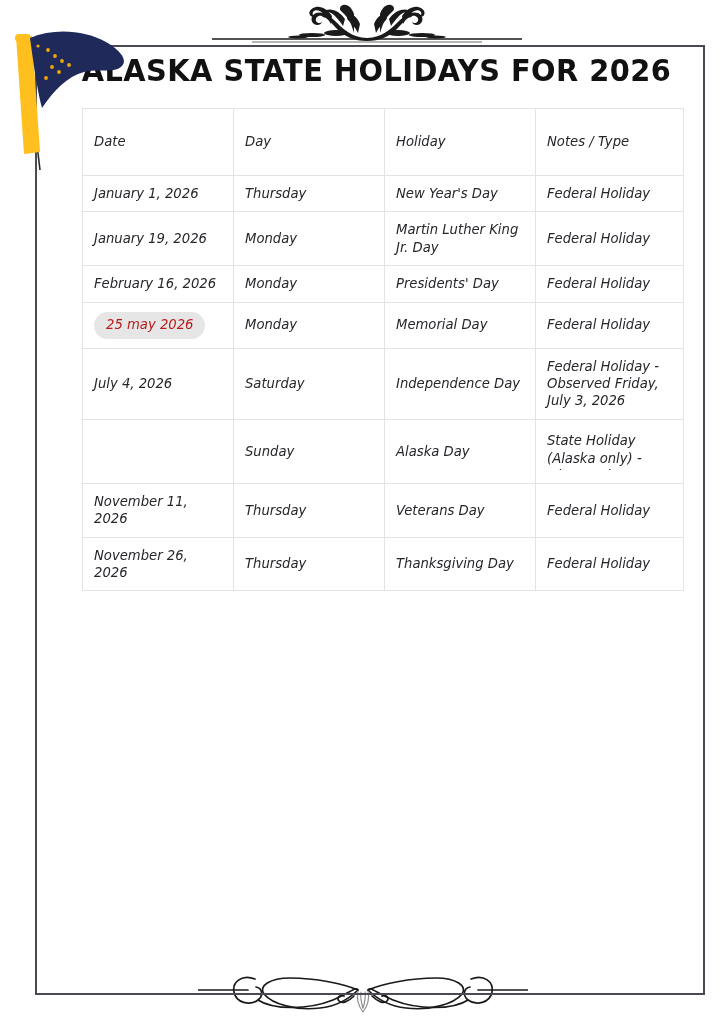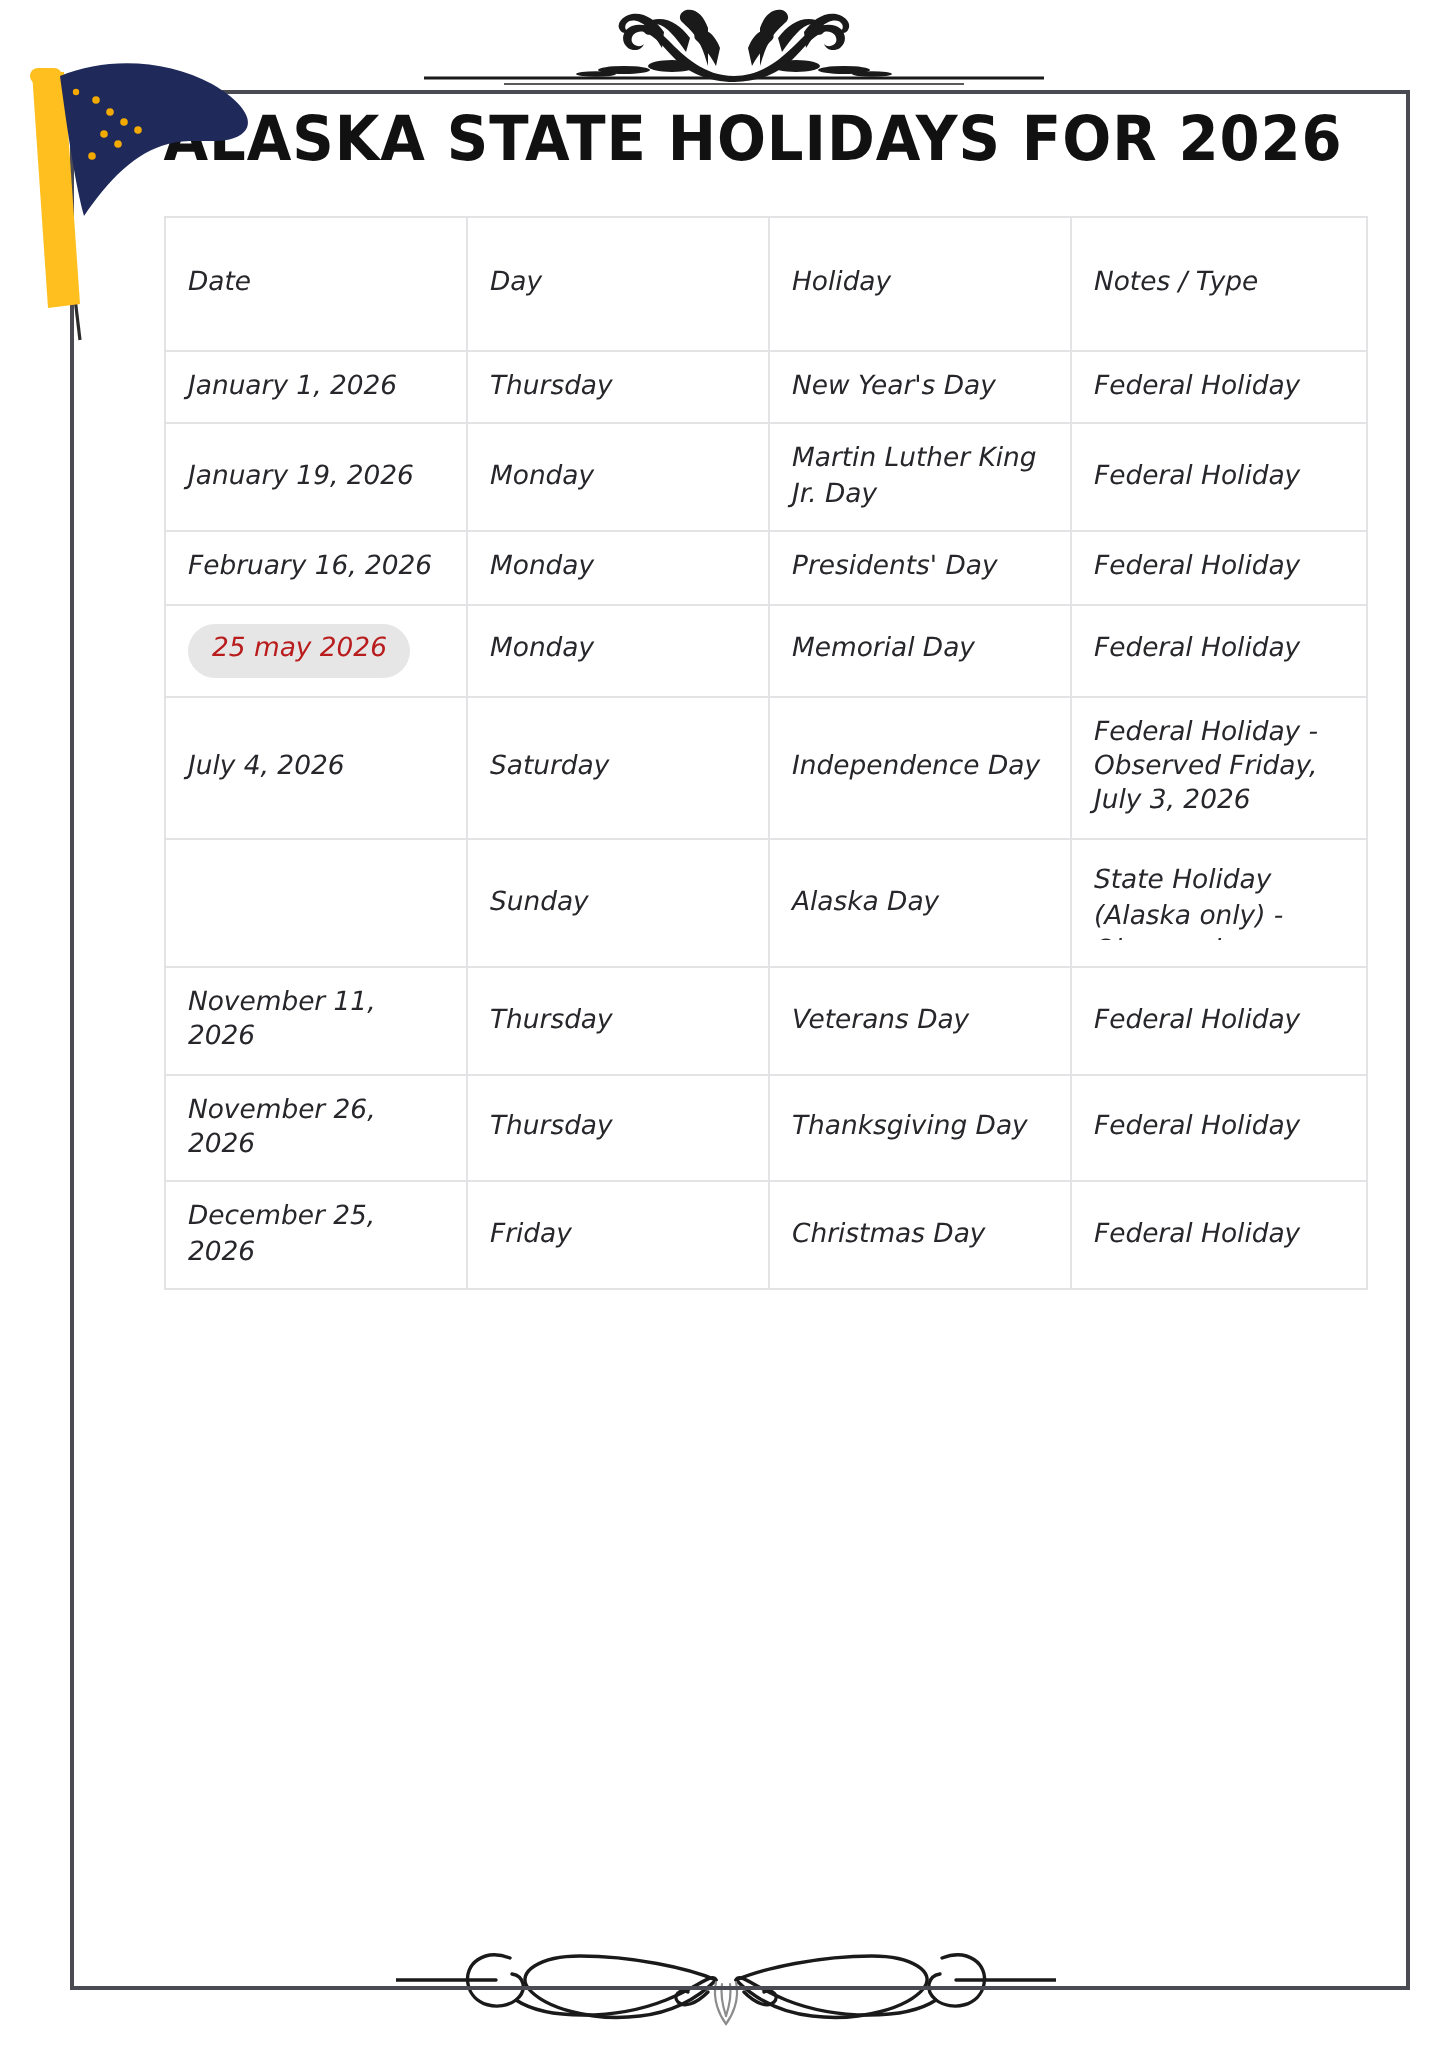--- a/index.html
+++ b/index.html
@@ -325,31 +325,17 @@
             <td>
               <span class="cell-text">Thursday</span>
             </td>
             <td>
               <span class="cell-text">Thanksgiving Day</span>
             </td>
             <td>
               <span class="cell-text">Federal Holiday</span>
             </td>
           </tr>
-          <tr>
-            <td>
-              <span class="cell-text">December 25, 2026</span>
-            </td>
-            <td>
-              <span class="cell-text">Friday</span>
-            </td>
-            <td>
-              <span class="cell-text">Christmas Day</span>
-            </td>
-            <td>
-              <span class="cell-text">Federal Holiday</span>
-            </td>
-          </tr>
         </tbody>
     </table>
   </div>
 
 </div>
 
 </body></html>

